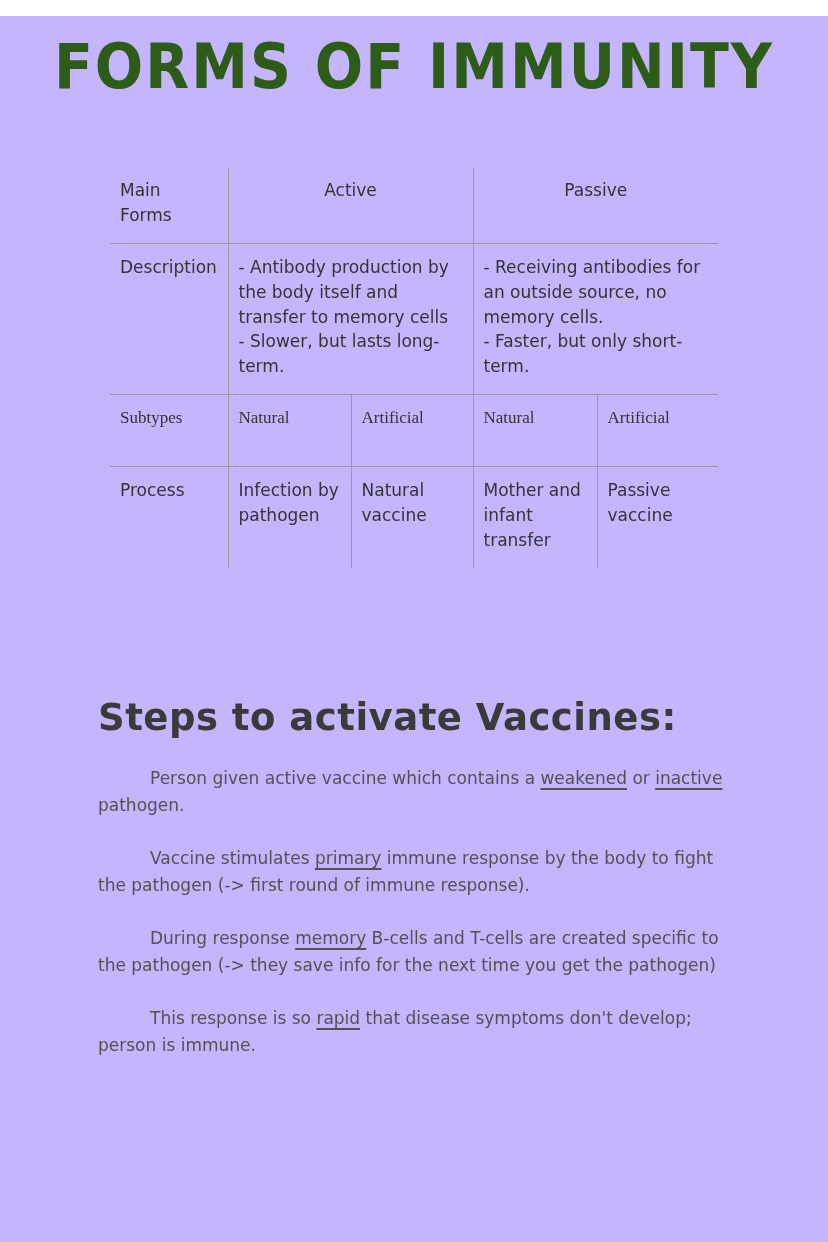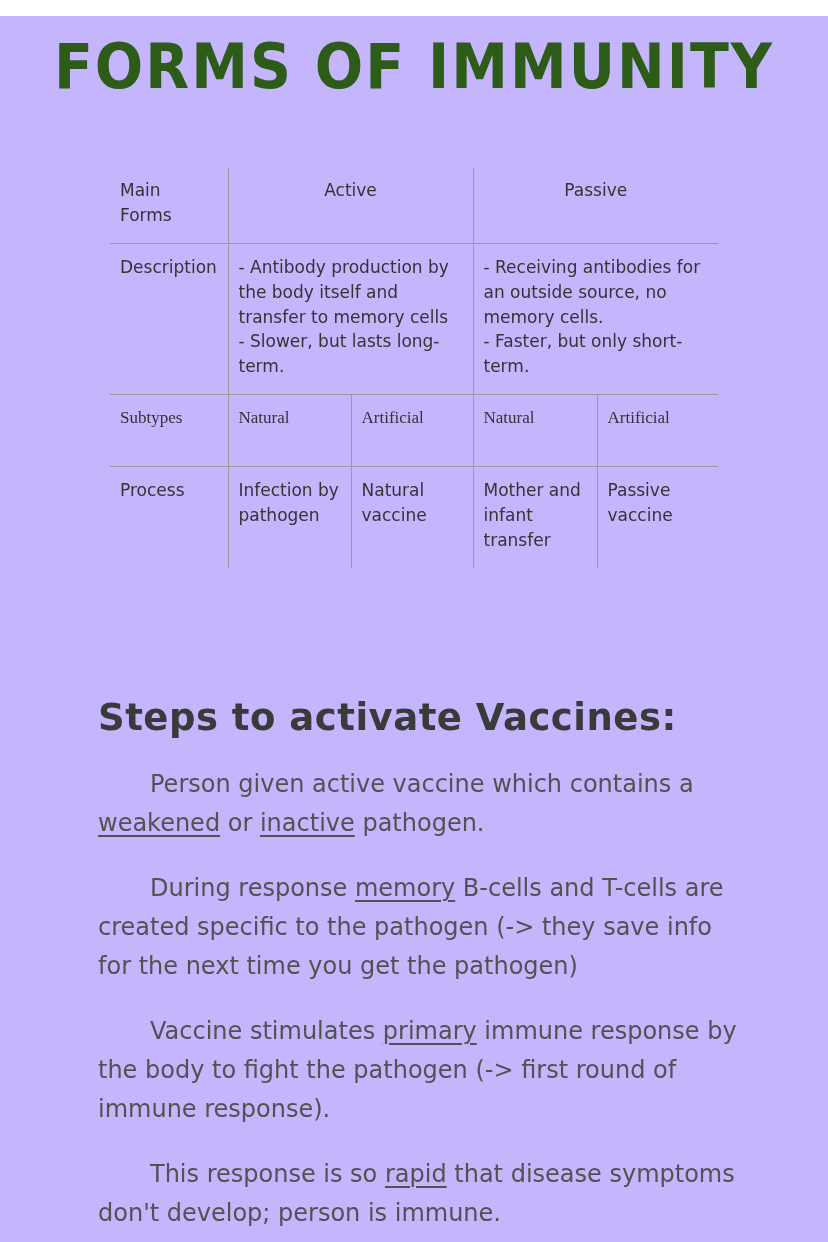--- a/index.html
+++ b/index.html
@@ -48,23 +48,23 @@
   .pre { white-space: pre-line; }
   .steps { margin: 128px 85px 0 98px; width: 645px; }
   .steps-heading {
     font-size: 37px;
     font-weight: 700;
     color: #3a3a3a;
     letter-spacing: 0.5px;
   }
   .steps-paragraphs { margin-top: 4px; }
   .step-para {
-    font-size: 24px;
+    font-size: 17px;
     color: #525252;
-    line-height: 39px;
+    line-height: 27px;
     text-indent: 52px;
     margin-top: 26px;
   }
   .u {
     text-decoration: underline;
     text-decoration-thickness: 1.5px;
     text-underline-offset: 4px;
   }
 </style>
 </head>
@@ -111,19 +111,19 @@
           <td class="bl">Passive vaccine</td>
         </tr>
       </tbody>
     </table>
   </div>
 
   <div class="steps">
     <div class="steps-heading">Steps to activate Vaccines:</div>
     <div class="steps-paragraphs">
         <p class="step-para"><span>Person given active vaccine which contains a </span><span class="u">weakened</span><span> or </span><span class="u">inactive</span><span> pathogen.</span></p>
+        <p class="step-para"><span>Vaccine stimulates </span><span class="u">primary</span><span> immune response by the body to fight the pathogen (-&gt; first round of immune response).</span></p>
         <p class="step-para"><span>During response </span><span class="u">memory</span><span> B-cells and T-cells are created specific to the pathogen (-&gt; they save info for the next time you get the pathogen)</span></p>
-        <p class="step-para"><span>Vaccine stimulates </span><span class="u">primary</span><span> immune response by the body to fight the pathogen (-&gt; first round of immune response).</span></p>
         <p class="step-para"><span>This response is so </span><span class="u">rapid</span><span> that disease symptoms don't develop; person is immune.</span></p>
       </div>
   </div>
 
 </div>
 
 </body></html>

